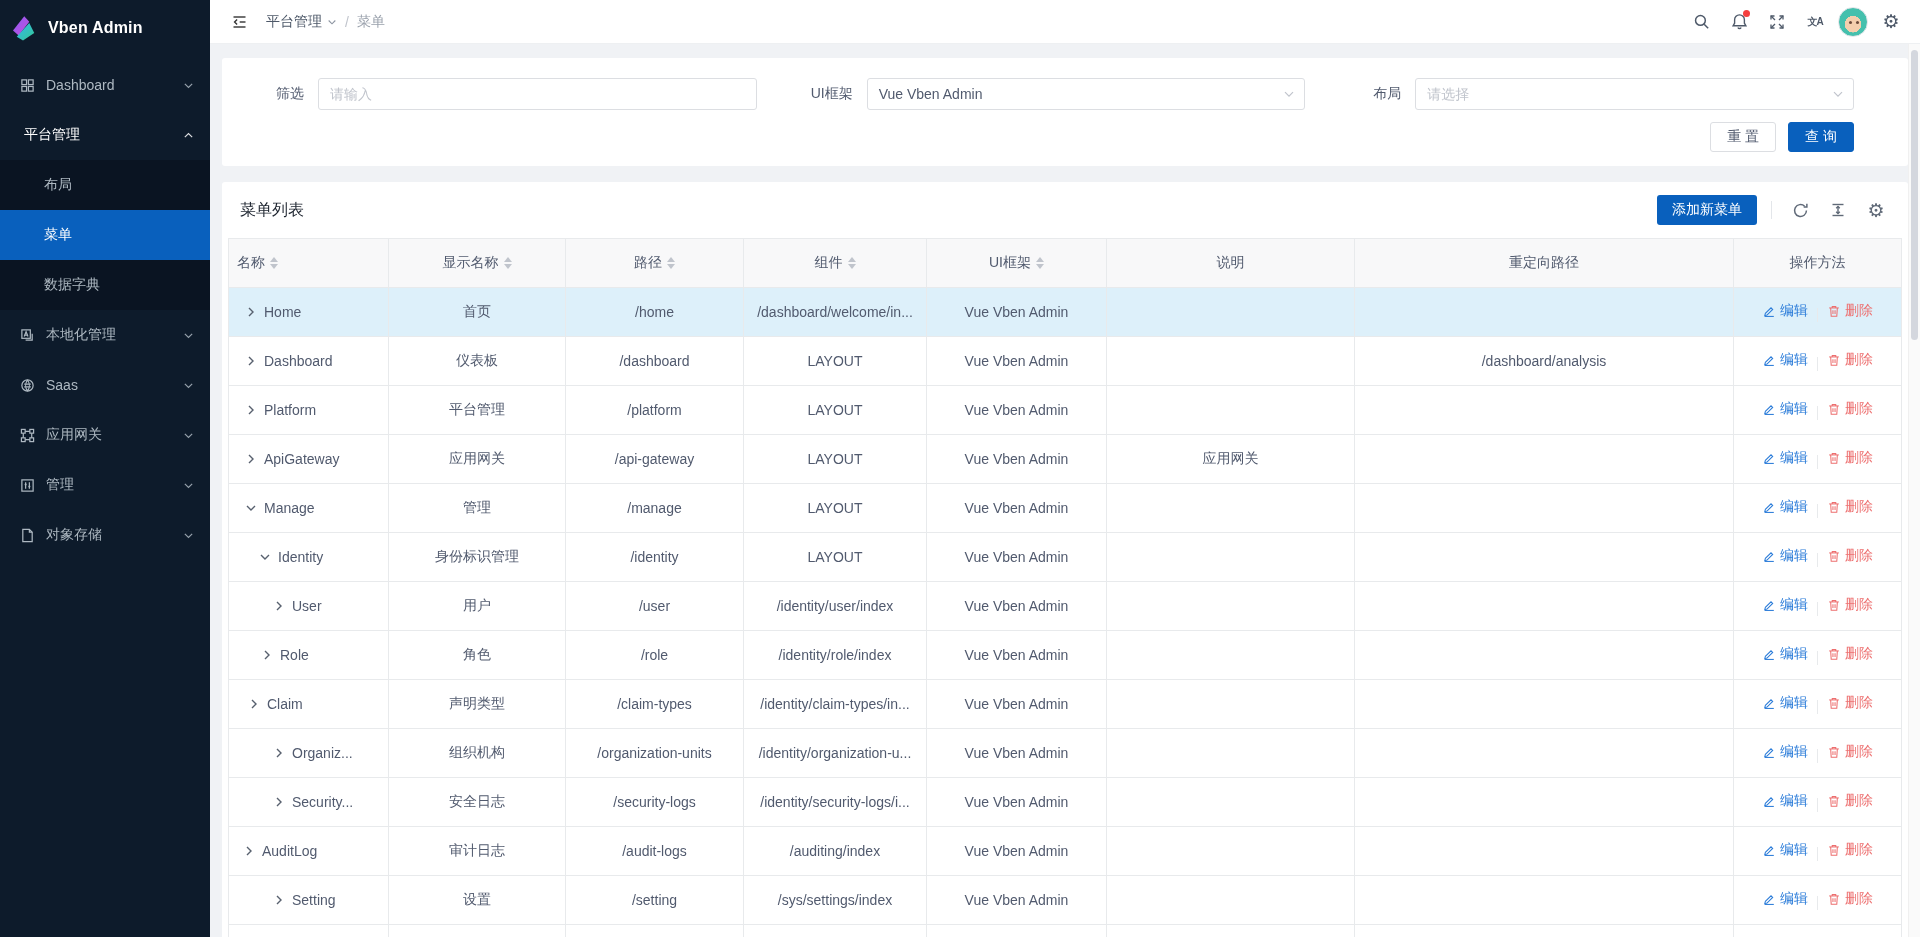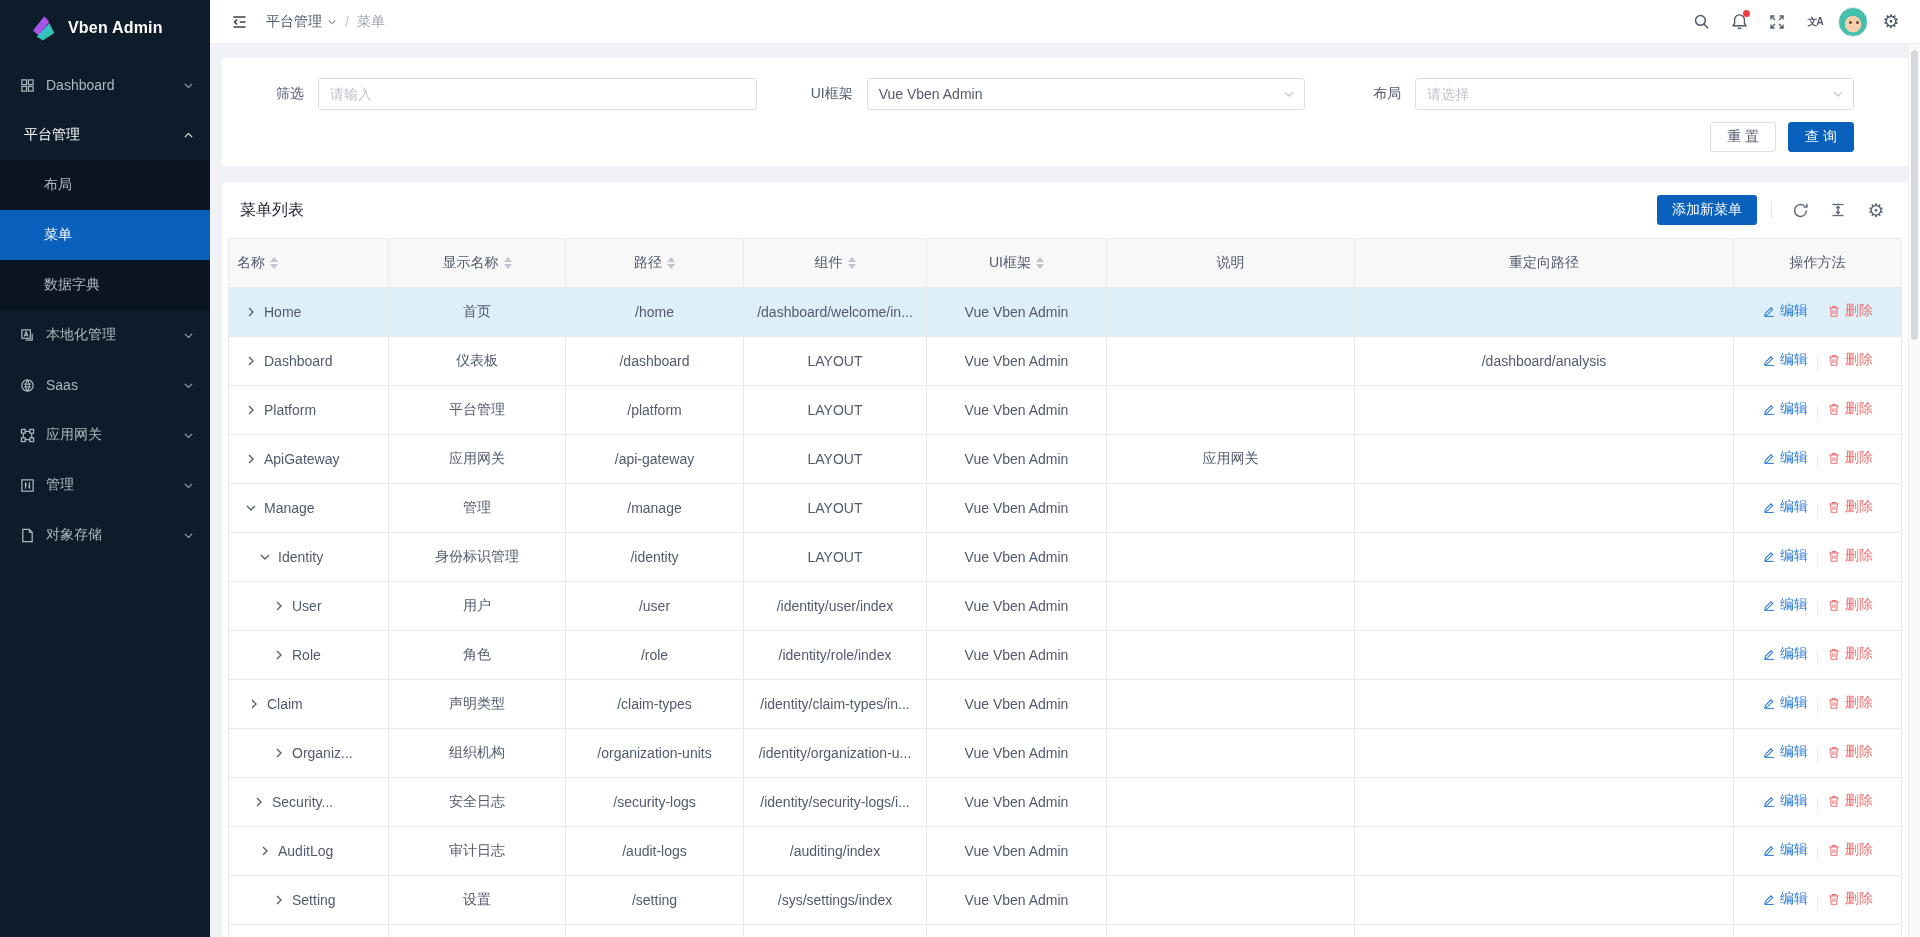--- a/index.html
+++ b/index.html
@@ -2,21 +2,21 @@
 <html><head>
 <meta charset="utf-8">
 <style>
   * { margin:0; padding:0; box-sizing:border-box; }
   html,body { width:1920px; height:937px; overflow:hidden; }
   body { font-family:"Liberation Sans","DejaVu Sans",sans-serif; font-size:14px; color:#515a6e; background:#f0f2f5; }
   .app { position:relative; width:1920px; height:937px; overflow:hidden; }
 
   
   .sidebar { position:absolute; left:0; top:0; bottom:0; width:210px; background:#0d1b2b; z-index:5; }
-  .logo { display:flex; align-items:center; height:56px; padding-left:8px; cursor:pointer;margin-left:20px; }
+  .logo { display:flex; align-items:center; height:56px; padding-left:8px; cursor:pointer; }
   .logo-text { color:#fff; font-size:16px; font-weight:bold; margin-left:10px; letter-spacing:.2px; }
   .side-menu { padding-top:4px; }
   .menu-item { position:relative; display:flex; align-items:center; height:50px; padding:0 16px 0 20px; color:#aeb9c2; cursor:pointer; }
   .menu-item .mi-icon { display:inline-flex; width:16px; margin-right:10px; color:#aeb9c2; }
   .menu-item .mi-label { flex:1; white-space:nowrap; overflow:hidden; }
   .menu-item .mi-chevron { display:inline-flex; margin-left:8px; opacity:.85; }
   .menu-item.noicon { padding-left:24px; }
   .menu-item.active { color:#fff; }
   .menu-item.sub { background:#0a1422; padding-left:44px; }
   .menu-item.sub.selected { background:#0960bd; color:#fff; }
@@ -627,21 +627,21 @@
                     <svg width="14" height="14" viewBox="0 0 16 16" fill="none" stroke="currentColor" stroke-width="1.2">
                       <path d="M2.5 4.5h11"></path>
                       <path d="M6 4.5V3h4v1.5"></path>
                       <path d="M4.2 4.5l.6 9.5h6.4l.6-9.5"></path>
                       <path d="M6.8 7v4.5M9.2 7v4.5"></path>
                     </svg>
                     <span>删除</span>
                   </span></td>
               </tr>
               <tr>
-                <td class="name-cell" style="padding-left:44px"><span class="name-inner">
+                <td class="name-cell" style="padding-left:32px"><span class="name-inner">
                     <span class="expand-icon">
                       <svg width="12" height="12" viewBox="0 0 12 12" fill="none" stroke="currentColor" stroke-width="1.4">
                         <path d="M4 2l4 4-4 4"></path>
                       </svg>
                     </span>
                     <span>Role</span>
                   </span></td>
                 <td>角色</td>
                 <td>/role</td>
                 <td>/identity/role/index</td>
@@ -720,21 +720,21 @@
                     <svg width="14" height="14" viewBox="0 0 16 16" fill="none" stroke="currentColor" stroke-width="1.2">
                       <path d="M2.5 4.5h11"></path>
                       <path d="M6 4.5V3h4v1.5"></path>
                       <path d="M4.2 4.5l.6 9.5h6.4l.6-9.5"></path>
                       <path d="M6.8 7v4.5M9.2 7v4.5"></path>
                     </svg>
                     <span>删除</span>
                   </span></td>
               </tr>
               <tr>
-                <td class="name-cell" style="padding-left:24px"><span class="name-inner">
+                <td class="name-cell" style="padding-left:44px"><span class="name-inner">
                     <span class="expand-icon">
                       <svg width="12" height="12" viewBox="0 0 12 12" fill="none" stroke="currentColor" stroke-width="1.4">
                         <path d="M4 2l4 4-4 4"></path>
                       </svg>
                     </span>
                     <span>Security...</span>
                   </span></td>
                 <td>安全日志</td>
                 <td>/security-logs</td>
                 <td>/identity/security-logs/i...</td>
@@ -751,21 +751,21 @@
                     <svg width="14" height="14" viewBox="0 0 16 16" fill="none" stroke="currentColor" stroke-width="1.2">
                       <path d="M2.5 4.5h11"></path>
                       <path d="M6 4.5V3h4v1.5"></path>
                       <path d="M4.2 4.5l.6 9.5h6.4l.6-9.5"></path>
                       <path d="M6.8 7v4.5M9.2 7v4.5"></path>
                     </svg>
                     <span>删除</span>
                   </span></td>
               </tr>
               <tr>
-                <td class="name-cell" style="padding-left:30px"><span class="name-inner">
+                <td class="name-cell" style="padding-left:14px"><span class="name-inner">
                     <span class="expand-icon">
                       <svg width="12" height="12" viewBox="0 0 12 12" fill="none" stroke="currentColor" stroke-width="1.4">
                         <path d="M4 2l4 4-4 4"></path>
                       </svg>
                     </span>
                     <span>AuditLog</span>
                   </span></td>
                 <td>审计日志</td>
                 <td>/audit-logs</td>
                 <td>/auditing/index</td>

